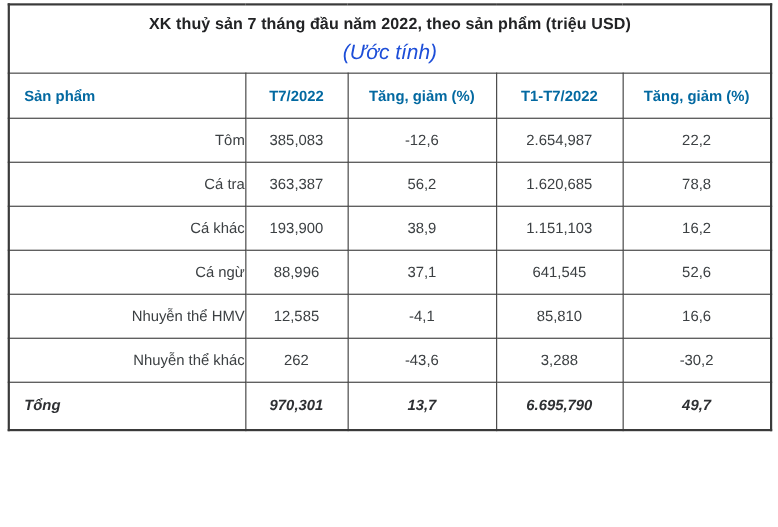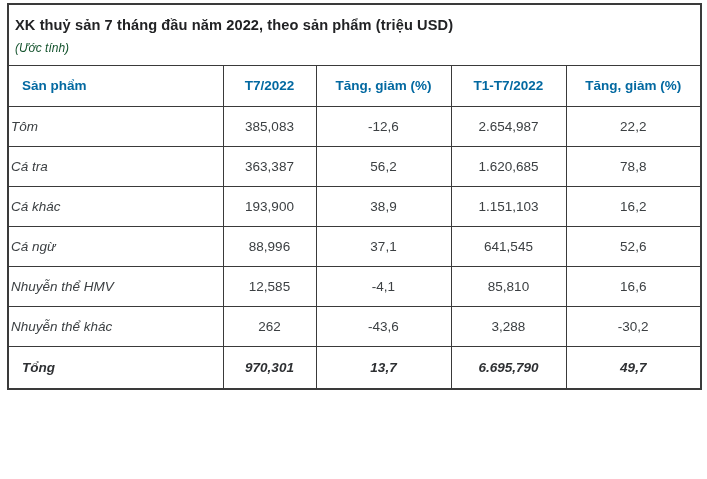--- a/index.html
+++ b/index.html
@@ -31,55 +31,55 @@
   table.data-table td {
     border: 1.5px solid #3a3a3a;
     vertical-align: middle;
     padding: 0;
     overflow: hidden;
     white-space: nowrap;
   }
   
   tr.title-row td {
     height: 61px;
+    text-align: center;
     padding: 9px 6px 6px 6px;
   }
   .table-title {
     font-weight: bold;
     font-size: 14.6px;
     color: #222325;
     letter-spacing: 0.1px;
   }
   .table-subtitle {
     font-style: italic;
-    font-size: 12px;
+    font-size: 19px;
     margin-top: 8px;
-    color: #14532d;
+    color: #1d4ed8;
   }
   
   tr.header-row th {
     height: 41px;
     font-weight: bold;
     font-size: 13.5px;
     color: #0369a1;
     text-align: center;
   }
   tr.header-row th.col-product {
     text-align: left;
     padding-left: 13px;
   }
   
   tr.data-row td {
     height: 40px;
     text-align: center;
   }
   tr.data-row td.product-cell {
-    text-align: left;
+    text-align: right;
     padding-left: 2px;
-    font-style: italic;
   }
   
   tr.total-row td {
     height: 43px;
     font-weight: bold;
     text-align: center;
     color: #2e3033;
     font-style: italic;
   }
   tr.total-row td.product-cell {

